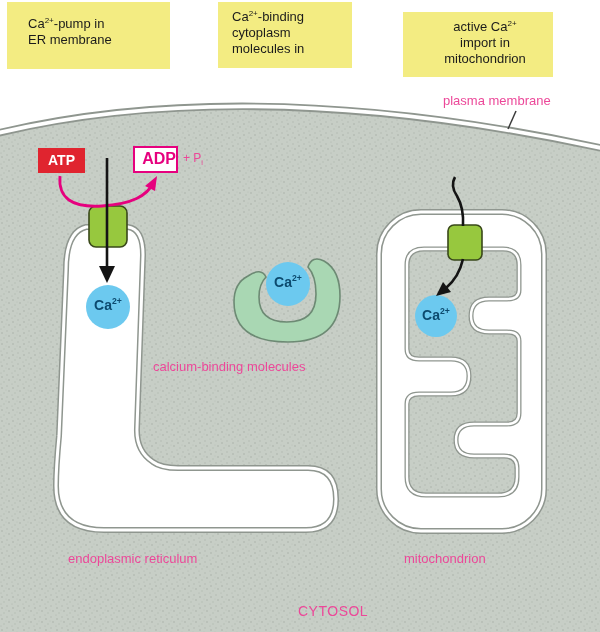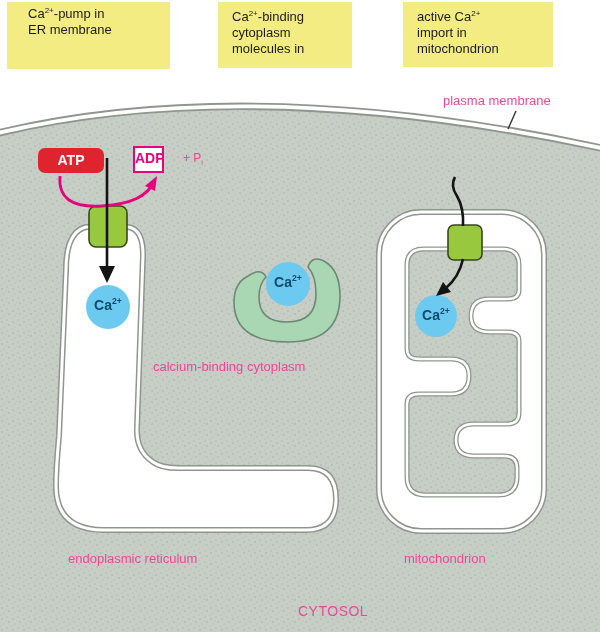--- a/index.html
+++ b/index.html
@@ -4,25 +4,25 @@
 <style>
   html,body{margin:0;padding:0;background:#fff;}
   .stage{position:relative;width:600px;height:632px;background:#fff;overflow:hidden;
          font-family:"Liberation Sans",sans-serif;color:#1a1a1a;}
   .stage svg{position:absolute;left:0;top:0;}
   .lbl{position:absolute;white-space:nowrap;font-size:13px;line-height:15px;color:#ec4899;}
   .ybox{position:absolute;background:#f3ec82;font-size:13px;line-height:16px;color:#1b1b1b;}
   .ybox .ln{display:block;}
   sup{font-size:0.62em;line-height:0;}
   sub{font-size:0.62em;line-height:0;}
-  .atp{position:absolute;left:38px;top:148px;width:66px;height:25px;background:#e0242f;
-       color:#fff;font-weight:bold;font-size:14px;text-align:center;line-height:25px;border-radius:7px;}
-  .adp{position:absolute;left:133px;top:146px;width:31px;height:27px;background:#fff;
+  .atp{position:absolute;left:38px;top:148px;width:47px;height:25px;background:#e0242f;
+       color:#fff;font-weight:bold;font-size:14px;text-align:center;line-height:25px;}
+  .adp{position:absolute;left:133px;top:146px;width:45px;height:27px;background:#fff;
        border:2.5px solid #e6007e;box-sizing:border-box;color:#e6007e;font-weight:bold;
-       font-size:14px;text-align:right;line-height:21px;}
+       font-size:16px;text-align:right;line-height:21px;}
   .pi{position:absolute;left:183px;top:151px;font-size:12px;text-align:center;}
   .ca{position:absolute;width:64px;text-align:center;font-size:14px;font-weight:bold;color:#0c4a6e;}
   .cytosol-lbl{letter-spacing:0.5px;}
   
   .cellfill{fill:url(#stip);stroke:none;}
   .memG{fill:none;stroke:#8f968f;stroke-width:7.5;}
   .memW{fill:none;stroke:#ffffff;stroke-width:3.8;}
   .orgFill{fill:#ffffff;stroke:none;}
   .orgG{fill:none;stroke:#8f968f;stroke-width:6;stroke-linejoin:round;}
   .orgW{fill:none;stroke:#ffffff;stroke-width:3;stroke-linejoin:round;}
@@ -92,45 +92,45 @@
 
     <path class="blkArrow" d="M 107 158 L 107 267"></path>
     <polygon class="blkHead" points="99,266 115,266 107,283"></polygon>
 
     <path class="blkArrow" d="M 455 177 Q 450 186 457 196 Q 464 208 463 226"></path>
 
     <path class="blkArrow" d="M 463 259 Q 459 277 446 288"></path>
     <polygon class="blkHead" points="436,296 451,292 443,282"></polygon>
   </svg>
 
-  <div class="ybox" style="left:7px;top:2px;width:163px;height:67px;padding:4px 0 0 21px;box-sizing:border-box;">
+  <div class="ybox" style="left:7px;top:2px;width:163px;height:67px;padding:14px 0 0 21px;box-sizing:border-box;">
     <span class="ln"><span>Ca</span><sup>2+</sup><span>-pump in</span></span>
     <span class="ln">ER membrane</span>
   </div>
 
   <div class="ybox" style="left:218px;top:2px;width:134px;height:66px;padding:7px 4px 0 14px;box-sizing:border-box;">
     <span class="ln"><span>Ca</span><sup>2+</sup><span>-binding</span></span>
     <span class="ln">cytoplasm</span>
     <span class="ln">molecules in</span>
   </div>
 
-  <div class="ybox" style="left:403px;top:2px;width:150px;height:65px;padding:7px 0 0 14px;box-sizing:border-box;">
+  <div class="ybox" style="left:403px;top:12px;width:150px;height:65px;padding:7px 0 0 14px;box-sizing:border-box;text-align:center;">
     <span class="ln"><span>active Ca</span><sup>2+</sup></span>
     <span class="ln">import in</span>
     <span class="ln">mitochondrion</span>
   </div>
 
   <div class="lbl" style="left:443px;top:93px;">plasma membrane</div>
 
   <div class="atp">ATP</div>
   <div class="adp">ADP</div>
   <div class="lbl pi"><span>+ P</span><sub>i</sub></div>
 
   <div class="ca" style="left:76px;top:297px;"><span>Ca</span><sup>2+</sup></div>
   <div class="ca" style="left:256px;top:274px;"><span>Ca</span><sup>2+</sup></div>
   <div class="ca" style="left:404px;top:307px;"><span>Ca</span><sup>2+</sup></div>
 
-  <div class="lbl" style="left:153px;top:359px;">calcium-binding cytoplasm</div>
+  <div class="lbl" style="left:153px;top:359px;">calcium-binding molecules</div>
   <div class="lbl" style="left:68px;top:551px;">endoplasmic reticulum</div>
   <div class="lbl" style="left:404px;top:551px;">mitochondrion</div>
   <div class="lbl cytosol-lbl" style="left:298px;top:604px;font-size:14px;">CYTOSOL</div>
 
 </div>
 
 </body></html>

